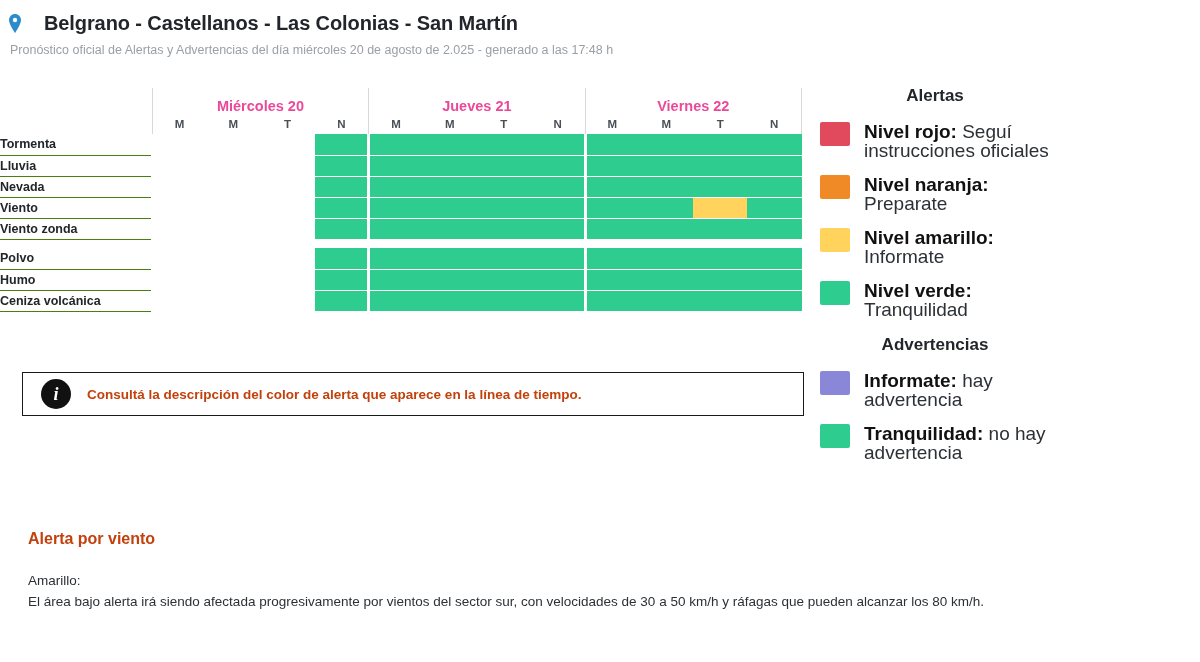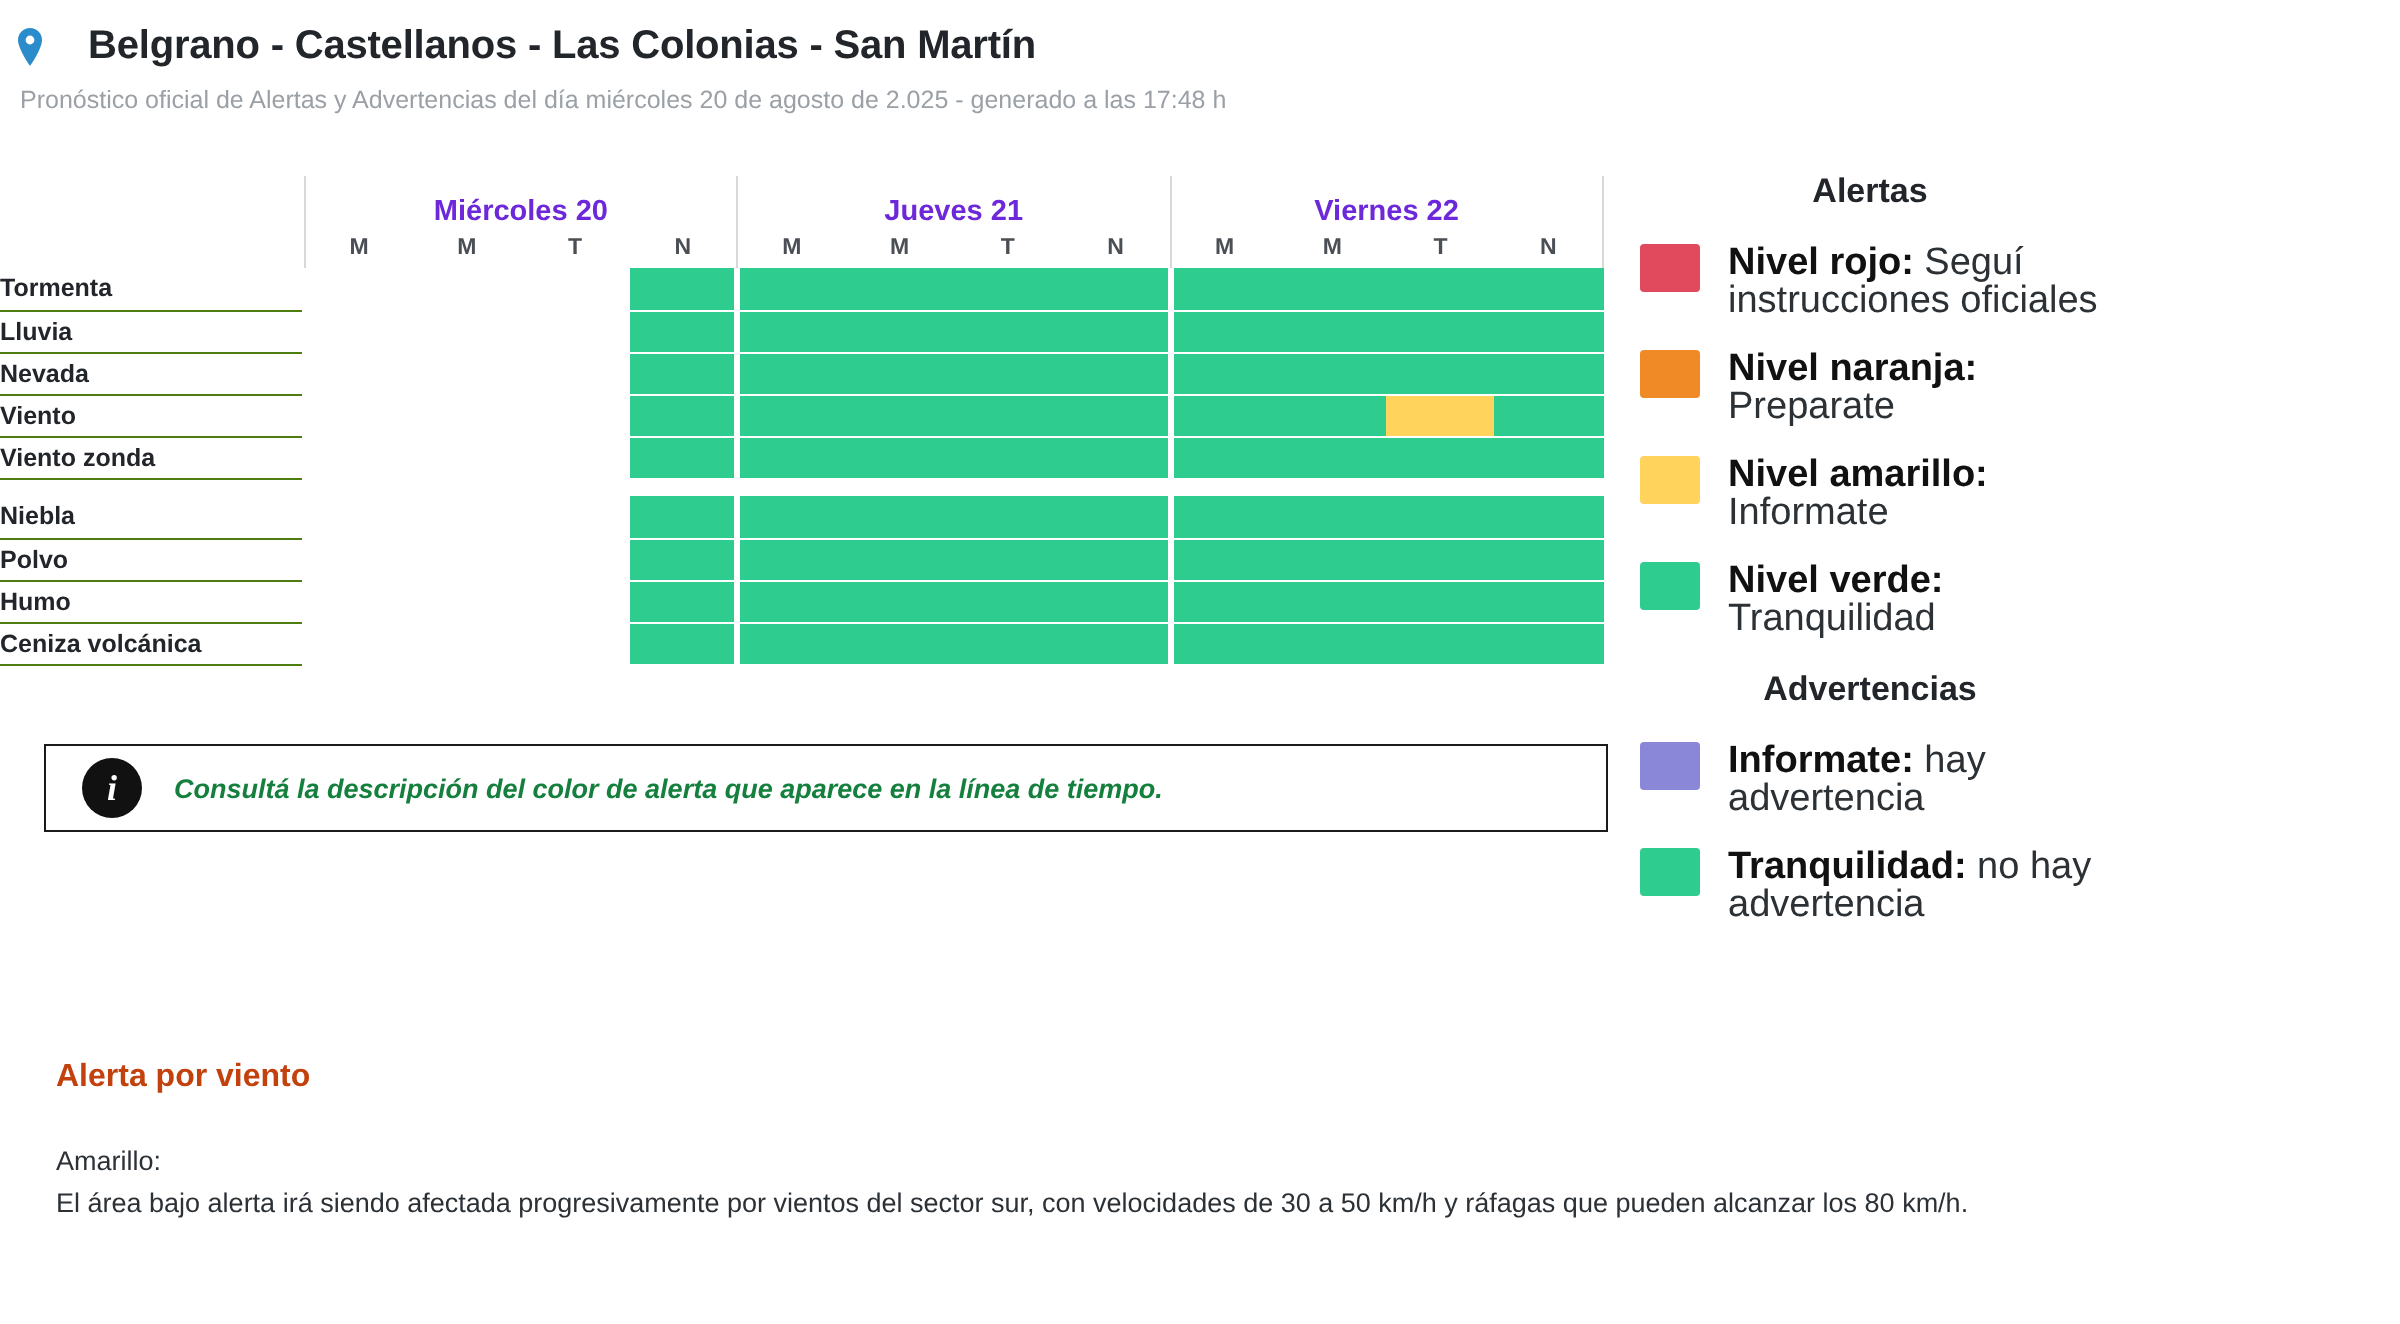--- a/index.html
+++ b/index.html
@@ -27,21 +27,21 @@
   }
 
   
   .timeline {
     position: absolute; left: 0px; top: 88px; width: 808px;
   }
   table.tl { border-collapse: collapse; table-layout: fixed; width: 802px; }
   table.tl td, table.tl th { padding: 0; margin: 0; }
   .lbl-col { width: 152px; }
   .day-head {
-    font-size: 14.5px; font-weight: bold; color: #6d28d9;
+    font-size: 14.5px; font-weight: bold; color: #ec4899;
     text-align: center; height: 26px; vertical-align: bottom;
     padding-bottom: 4px;
   }
   .slot-head {
     font-size: 11.5px; font-weight: bold; color: #4a4f55;
     text-align: center; height: 20px; vertical-align: middle;
   }
   .head-sep { border-left: 1px solid #d8d8d8; }
   .head-sep-r { border-right: 1px solid #d8d8d8; }
   .rowlabel {
@@ -62,21 +62,21 @@
     border: 1px solid #1a1a1a; background: #fff;
     display: flex; align-items: center; gap: 16px; padding-left: 18px;
   }
   .info-icon {
     width: 30px; height: 30px; border-radius: 50%; background: #111;
     color: #fff; font-style: italic; font-weight: bold; font-size: 18px;
     display: flex; align-items: center; justify-content: center;
     font-family: "Liberation Serif", serif;
     flex: 0 0 auto;
   }
-  .info-text { font-size: 13.5px; font-weight: bold; color: #15803d; font-style: italic; }
+  .info-text { font-size: 13.5px; font-weight: bold; color: #c2410c; }
 
   
   .legend { position: absolute; left: 820px; top: 86px; width: 350px; }
   .legend h2 {
     margin: 0 0 16px 0; font-size: 17px; font-weight: bold;
     color: #22262b; text-align: center; width: 230px;
   }
   .legend h2.adv { margin-top: 16px; }
   .leg-item { display: flex; align-items: flex-start; gap: 14px; margin-bottom: 15px; }
   .swatch { width: 30px; height: 24px; flex: 0 0 auto; border-radius: 2px; }
@@ -209,35 +209,20 @@
             <td class="cell green"></td>
             <td class="cell green daysep"></td>
             <td class="cell green"></td>
             <td class="cell green"></td>
             <td class="cell green"></td>
           </tr>
           <tr class="grp-gap">
             <td colspan="13"></td>
           </tr>
           <tr>
-            <td class="rowlabel">Niebla</td>
-            <td class="cell empty daysep"></td>
-            <td class="cell empty"></td>
-            <td class="cell empty"></td>
-            <td class="cell green"></td>
-            <td class="cell green daysep"></td>
-            <td class="cell green"></td>
-            <td class="cell green"></td>
-            <td class="cell green"></td>
-            <td class="cell green daysep"></td>
-            <td class="cell green"></td>
-            <td class="cell green"></td>
-            <td class="cell green"></td>
-          </tr>
-          <tr>
             <td class="rowlabel">Polvo</td>
             <td class="cell empty daysep"></td>
             <td class="cell empty"></td>
             <td class="cell empty"></td>
             <td class="cell green"></td>
             <td class="cell green daysep"></td>
             <td class="cell green"></td>
             <td class="cell green"></td>
             <td class="cell green"></td>
             <td class="cell green daysep"></td>

